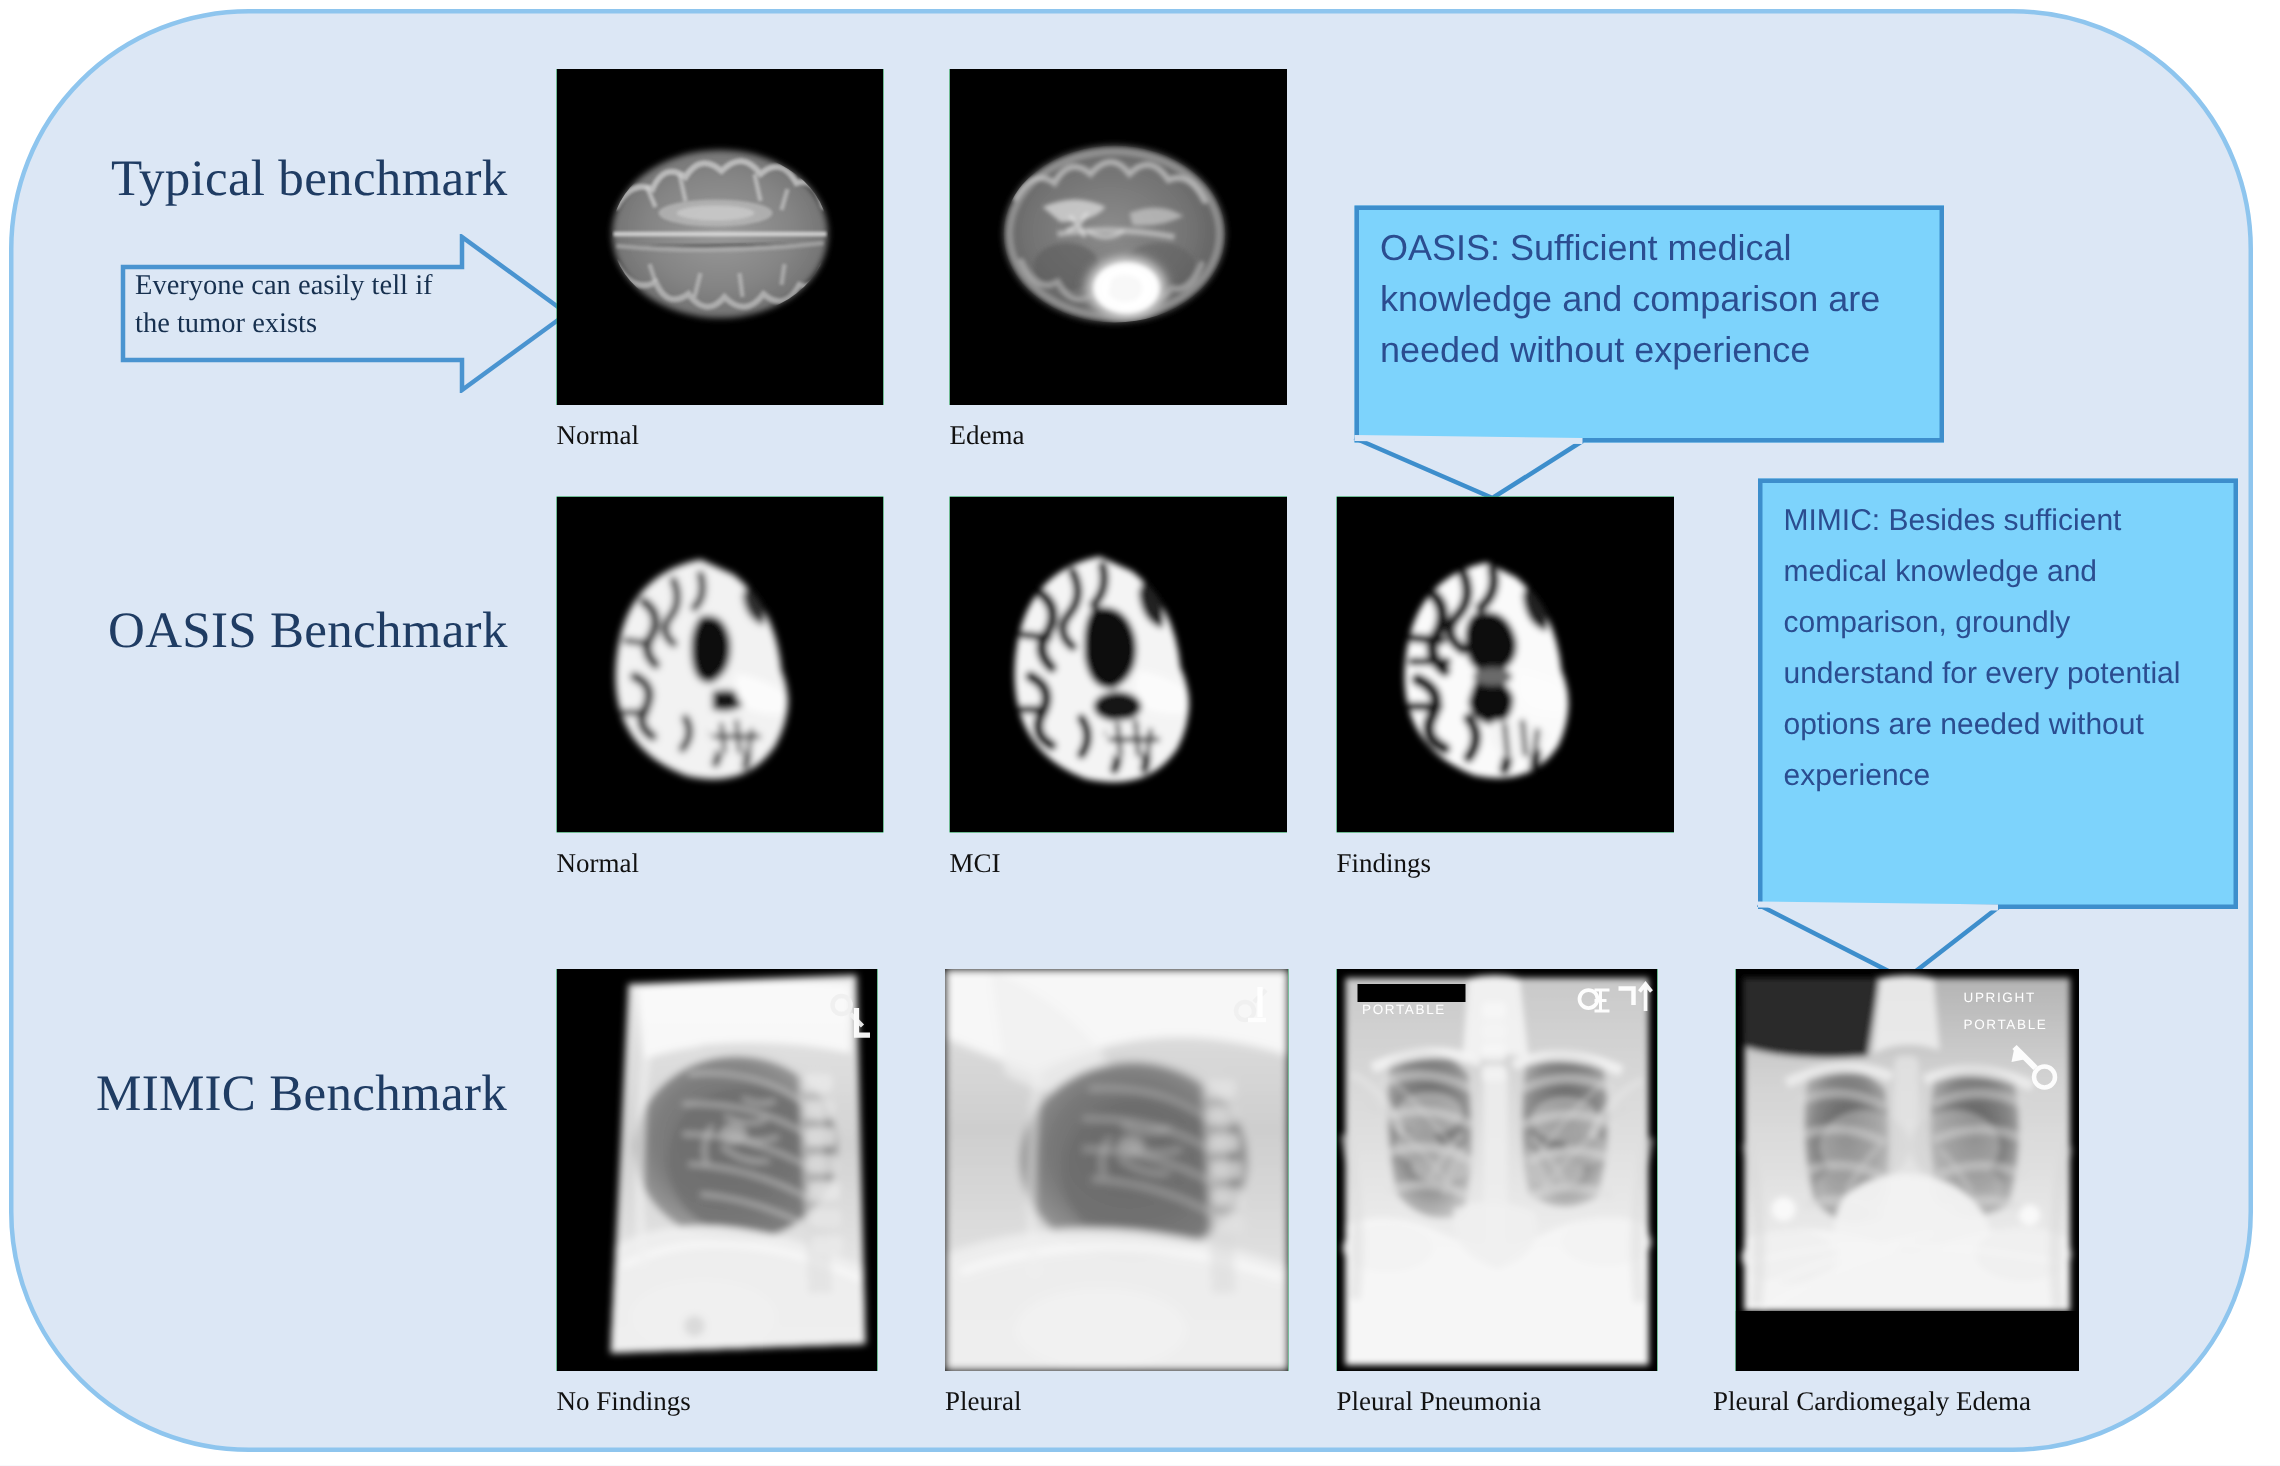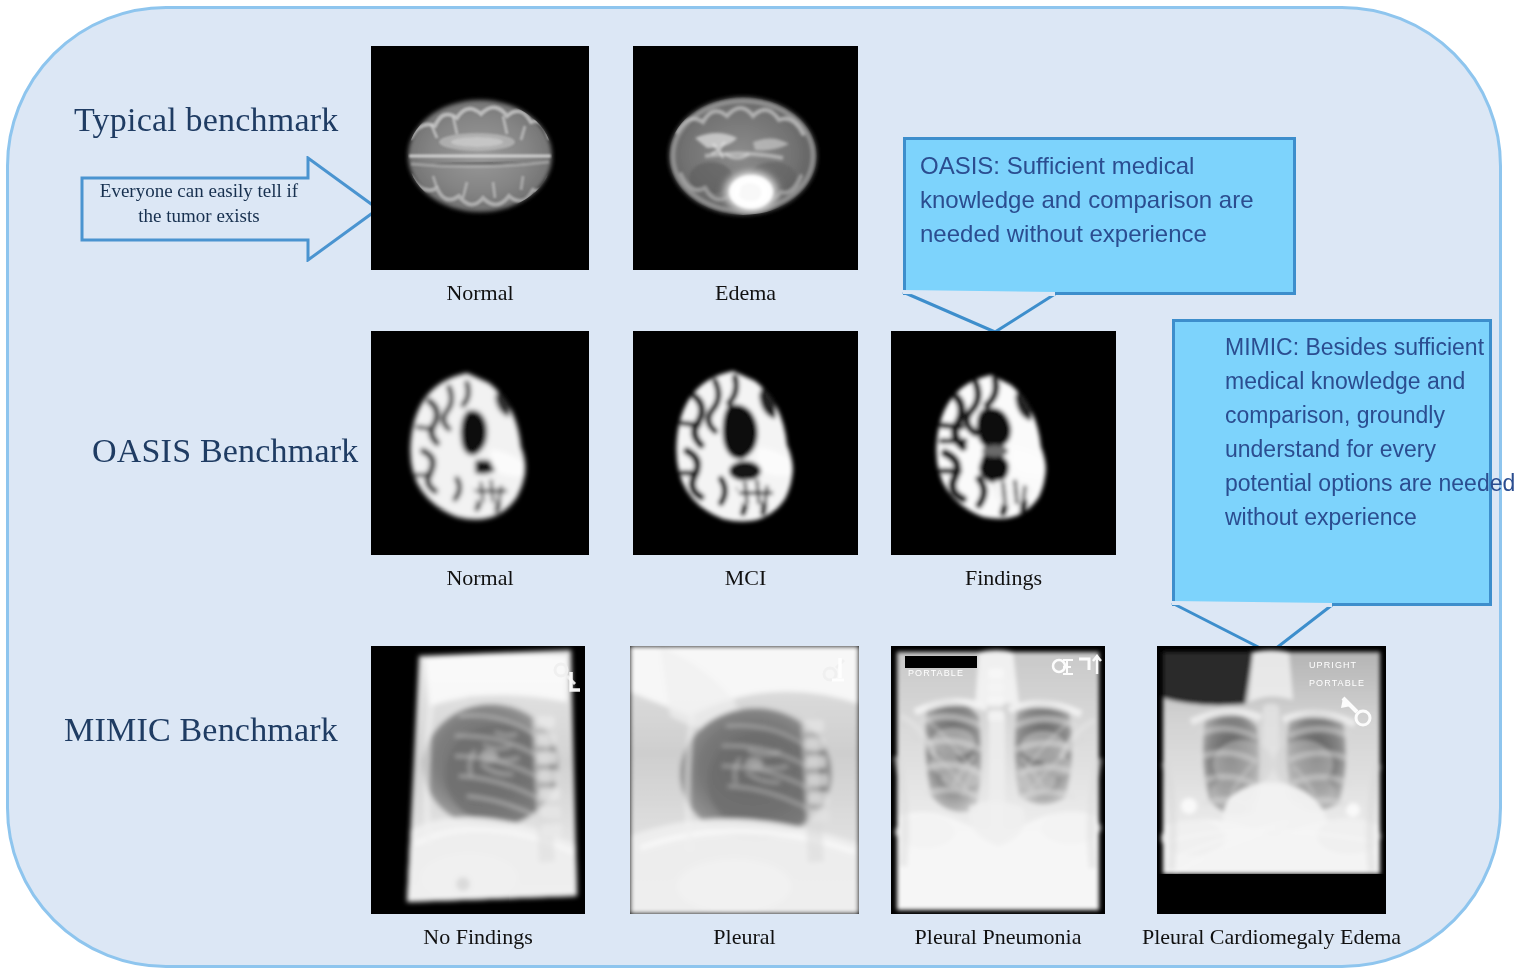--- a/index.html
+++ b/index.html
@@ -38,38 +38,37 @@
   
   .row-title {
     position: absolute;
     color: #1f3c63;
     font-family: "Liberation Serif", serif;
     font-size: 34px;
     letter-spacing: 0.2px;
     white-space: nowrap;
   }
   #row-title-0 { left: 74px;  top: 101px; }
-  #row-title-1 { left: 72px;  top: 432px; margin-left: 20px; }
+  #row-title-1 { left: 72px;  top: 402px; }
   #row-title-2 { left: 64px;  top: 711px; }
 
   
   .arrow-callout {
     position: absolute;
     left: 80px;
     top: 156px;
     width: 300px;
     height: 106px;
   }
   .arrow-callout svg { display: block; }
   .arrow-text {
     position: absolute;
     left: 10px;
     top: 22px;
     width: 218px;
-    text-align: center;
     color: #17304f;
     font-family: "Liberation Serif", serif;
     font-size: 19px;
     line-height: 25px;
   }
 
   
   .bubble {
     position: absolute;
     box-sizing: border-box;
@@ -111,23 +110,22 @@
     left: 1172px;
     top: 319px;
     width: 320px;
     height: 287px;
   }
   #bubble-mimic .bubble-text {
     position: absolute;
     left: 14px;
     top: 8px;
     width: 292px;
-    font-size: 23px;
+    font-size: 20px;
     line-height: 34px;
-    margin-left: 36px;
   }
   #tail-mimic {
     left: 1172px;
     top: 603px;
     width: 200px;
     height: 55px;
   }
 
   
   .tile {
@@ -140,24 +138,24 @@
     position: absolute;
     left: 0; top: 0;
     width: 100%;
     height: 100%;
     display: block;
   }
 
   
   .caption {
     position: absolute;
-    text-align: center;
+    text-align: left;
     color: #111111;
     font-family: "Liberation Serif", serif;
-    font-size: 22px;
+    font-size: 18px;
     white-space: nowrap;
   }
 </style>
 </head>
 <body>
 
 <div id="figure-root">
 
   <div class="panel"></div>
 

